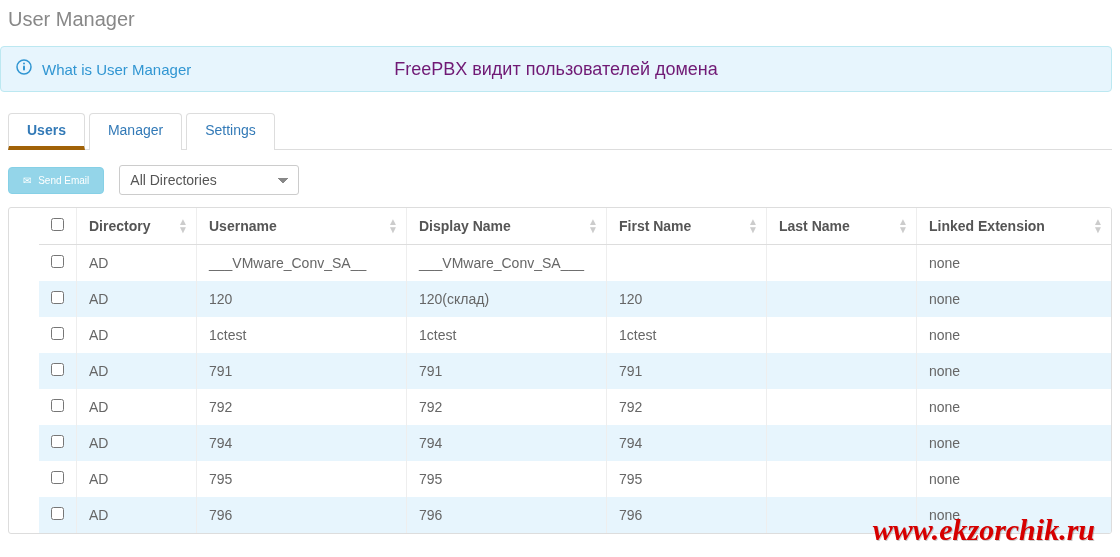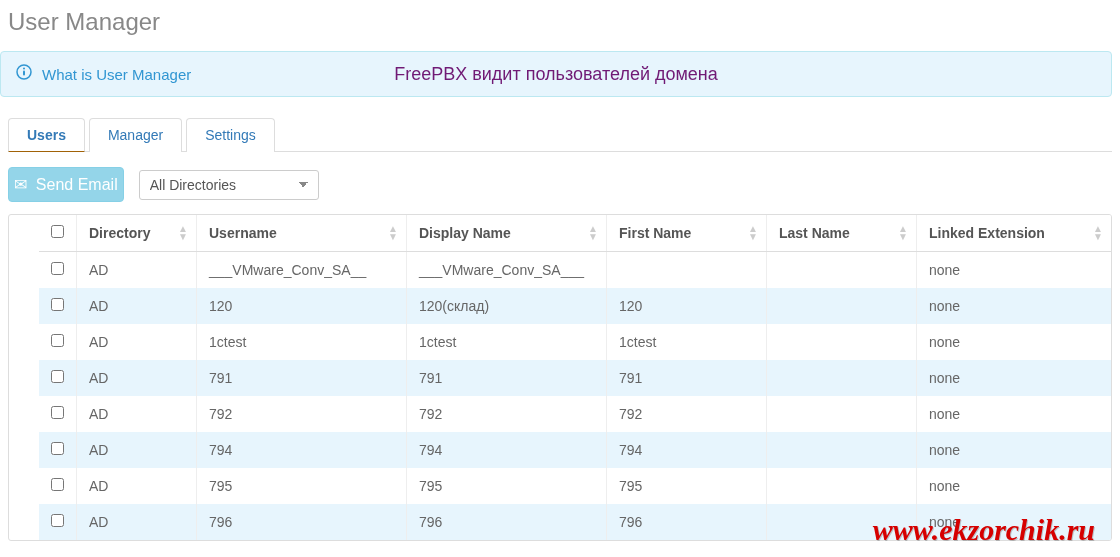--- a/index.html
+++ b/index.html
@@ -1,26 +1,26 @@
 <!DOCTYPE html>
 <html><head>
 <meta charset="utf-8">
 <style>
 * { box-sizing: border-box; margin: 0; padding: 0; }
 body { font-family: -apple-system, BlinkMacSystemFont, "Segoe UI", Helvetica, Arial, sans-serif; font-size: 14px; color: #666; background: #fff; }
-.page-title { font-size: 24px; color: #888; font-weight: normal; margin: 8px 0 15px 8px; }
+.page-title { font-size: 20px; color: #888; font-weight: normal; margin: 8px 0 15px 8px; }
 .info-panel { background: #e7f5fd; border: 1px solid #bce8f1; border-radius: 4px; padding: 12px 15px; margin: 0 8px 20px 0; display: flex; align-items: center; position: relative; }
 .info-panel .info-icon { color: #3196d2; margin-right: 10px; font-size: 16px; }
 .info-panel .info-link { color: #3196d2; font-size: 15px; cursor: pointer; }
 .info-panel .annotation { position: absolute; left: 50%; transform: translateX(-50%); color: #701a75; font-size: 18px; text-align: center; }
 .tabs { display: flex; border-bottom: 1px solid #ddd; margin: 0 8px 15px 8px; }
 .tab { padding: 8px 18px; border: 1px solid #ddd; border-bottom: none; border-radius: 4px 4px 0 0; background: #fff; color: #337ab7; cursor: pointer; margin-right: 4px; font-size: 14px; position: relative; top: 1px; }
-.tab.active { color: #337ab7; font-weight: bold; background: #fff; border-bottom: 1px solid #a16207; }
+.tab.active { color: #337ab7; font-weight: bold; background: #fff; border-bottom: 4px solid #a16207; }
 .controls { display: flex; align-items: center; margin: 0 8px 12px 8px; gap: 15px; }
-.send-email-btn { background: #5bc0de; color: #fff; border: 1px solid #46b8da; border-radius: 4px; padding: 7px 5px; cursor: pointer; font-size: 16px; opacity: 0.65; }
+.send-email-btn { background: #5bc0de; color: #fff; border: 1px solid #46b8da; border-radius: 4px; padding: 7px 14px; cursor: pointer; font-size: 10px; opacity: 0.65; }
 .send-email-btn .mail-icon { margin-right: 4px; }
 .dir-select { padding: 6px 25px 6px 10px; border: 1px solid #ccc; border-radius: 3px; background: #fff; font-size: 14px; color: #555; cursor: pointer; min-width: 180px; appearance: none; background-image: linear-gradient(45deg, transparent 50%, #888 50%), linear-gradient(135deg, #888 50%, transparent 50%); background-position: calc(100% - 15px) center, calc(100% - 10px) center; background-size: 5px 5px, 5px 5px; background-repeat: no-repeat; }
 .table-wrap { margin: 0 8px; border: 1px solid #ddd; border-radius: 3px; overflow: hidden; padding-left: 30px; }
 table { width: 100%; border-collapse: collapse; }
 th, td { padding: 10px 12px; text-align: left; vertical-align: middle; border-right: 1px solid #eee; }
 th:last-child, td:last-child { border-right: none; }
 thead th { background: #fff; border-bottom: 1px solid #ddd; color: #555; font-weight: bold; position: relative; }
 thead th .sort { position: absolute; right: 8px; top: 50%; transform: translateY(-50%); color: #ccc; font-size: 10px; line-height: 8px; cursor: pointer; }
 tbody tr:nth-child(even) td { background: #e7f5fd; }
 tbody tr:nth-child(odd) td { background: #fff; }

